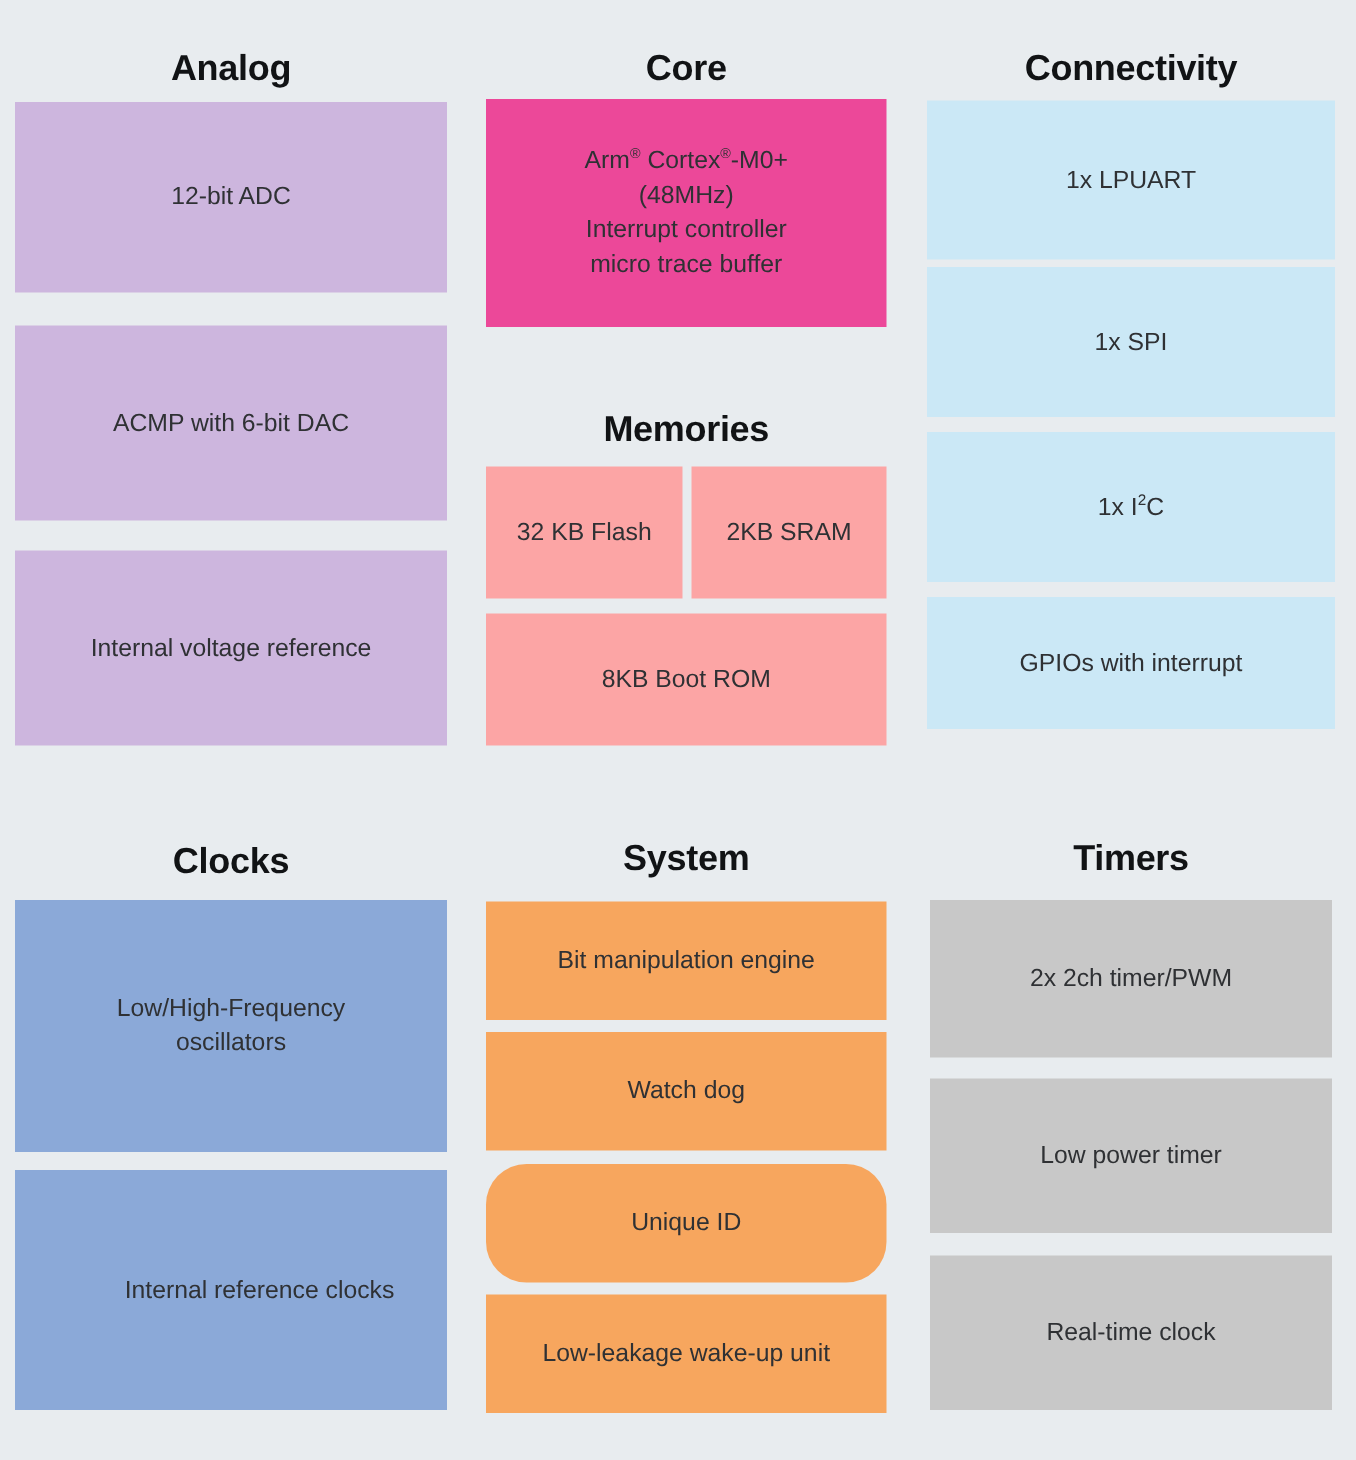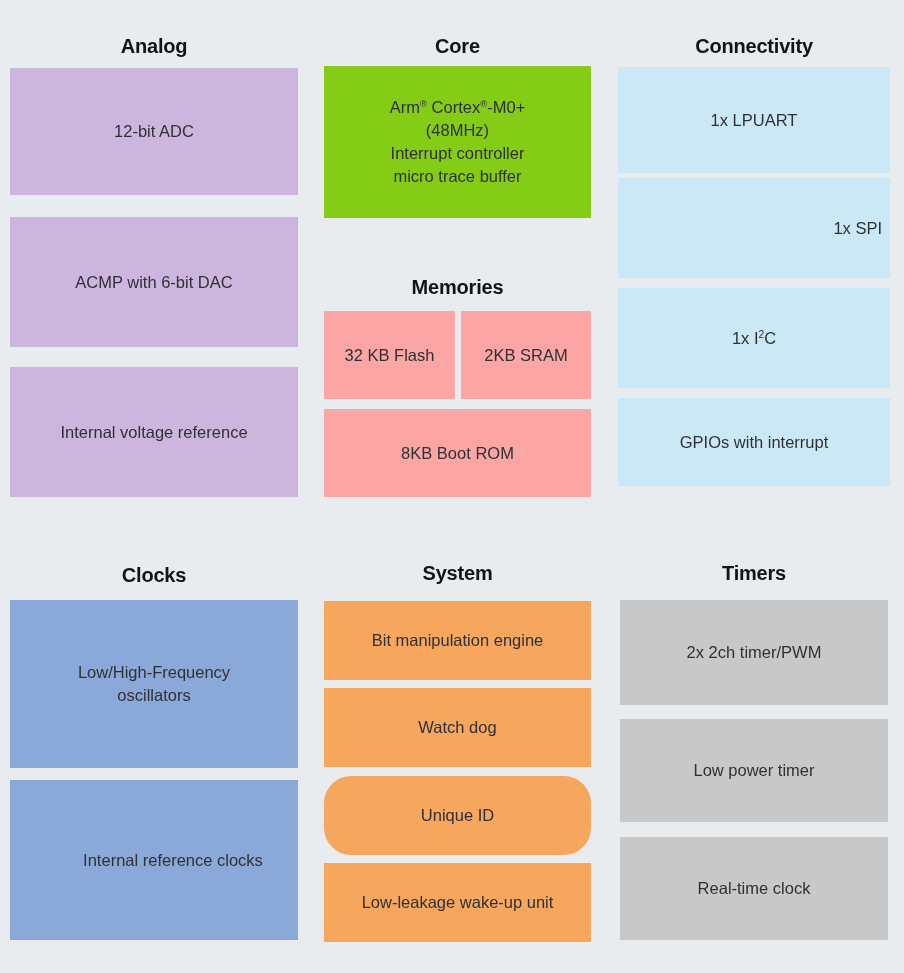--- a/index.html
+++ b/index.html
@@ -18,21 +18,21 @@
   }
   .canvas {
     position: relative;
     width: 904px;
     height: 973px;
     background: #e8ecef;
   }
   .section-title {
     position: absolute;
     text-align: center;
-    font-size: 20px;
+    font-size: 24px;
     font-weight: bold;
     color: #111315;
     letter-spacing: -0.2px;
     line-height: 26px;
     white-space: nowrap;
   }
   .block {
     position: absolute;
     box-sizing: border-box;
     display: flex;
@@ -57,21 +57,21 @@
   }
 
   
   .col1 { left: 10px;  width: 288px; }
   .col2 { left: 324px; width: 267px; }
   .col3 { left: 618px; width: 272px; }
   .col3b { left: 620px; width: 268px; }
 
   
   .c-analog  { background: #cdb6de; }
-  .c-core    { background: #84cc16; }
+  .c-core    { background: #ec4899; }
   .c-mem     { background: #fca5a5; }
   .c-conn    { background: #cbe8f6; }
   .c-clock   { background: #8ba9d8; }
   .c-system  { background: #f7a65e; }
   .c-timer   { background: #c8c8c8; }
 
   .multiline { flex-direction: column; }
 </style>
 </head>
 <body>
@@ -114,21 +114,21 @@
   <div class="block col2 c-mem" style="top:409px; height:88px;">
     <span class="label">8KB Boot ROM</span>
   </div>
 
   <div class="section-title col3" style="top:33px;">Connectivity</div>
 
   <div class="block col3 c-conn" style="top:67px; height:106px;">
     <span class="label">1x LPUART</span>
   </div>
 
-  <div class="block col3 c-conn" style="top:178px; height:100px;justify-content:flex-end;">
+  <div class="block col3 c-conn" style="top:178px; height:100px;">
     <span class="label">1x SPI</span>
   </div>
 
   <div class="block col3 c-conn" style="top:288px; height:100px;">
     <span class="label"><span>1x I</span><sup>2</sup><span>C</span></span>
   </div>
 
   <div class="block col3 c-conn" style="top:398px; height:88px;">
     <span class="label">GPIOs with interrupt</span>
   </div>

